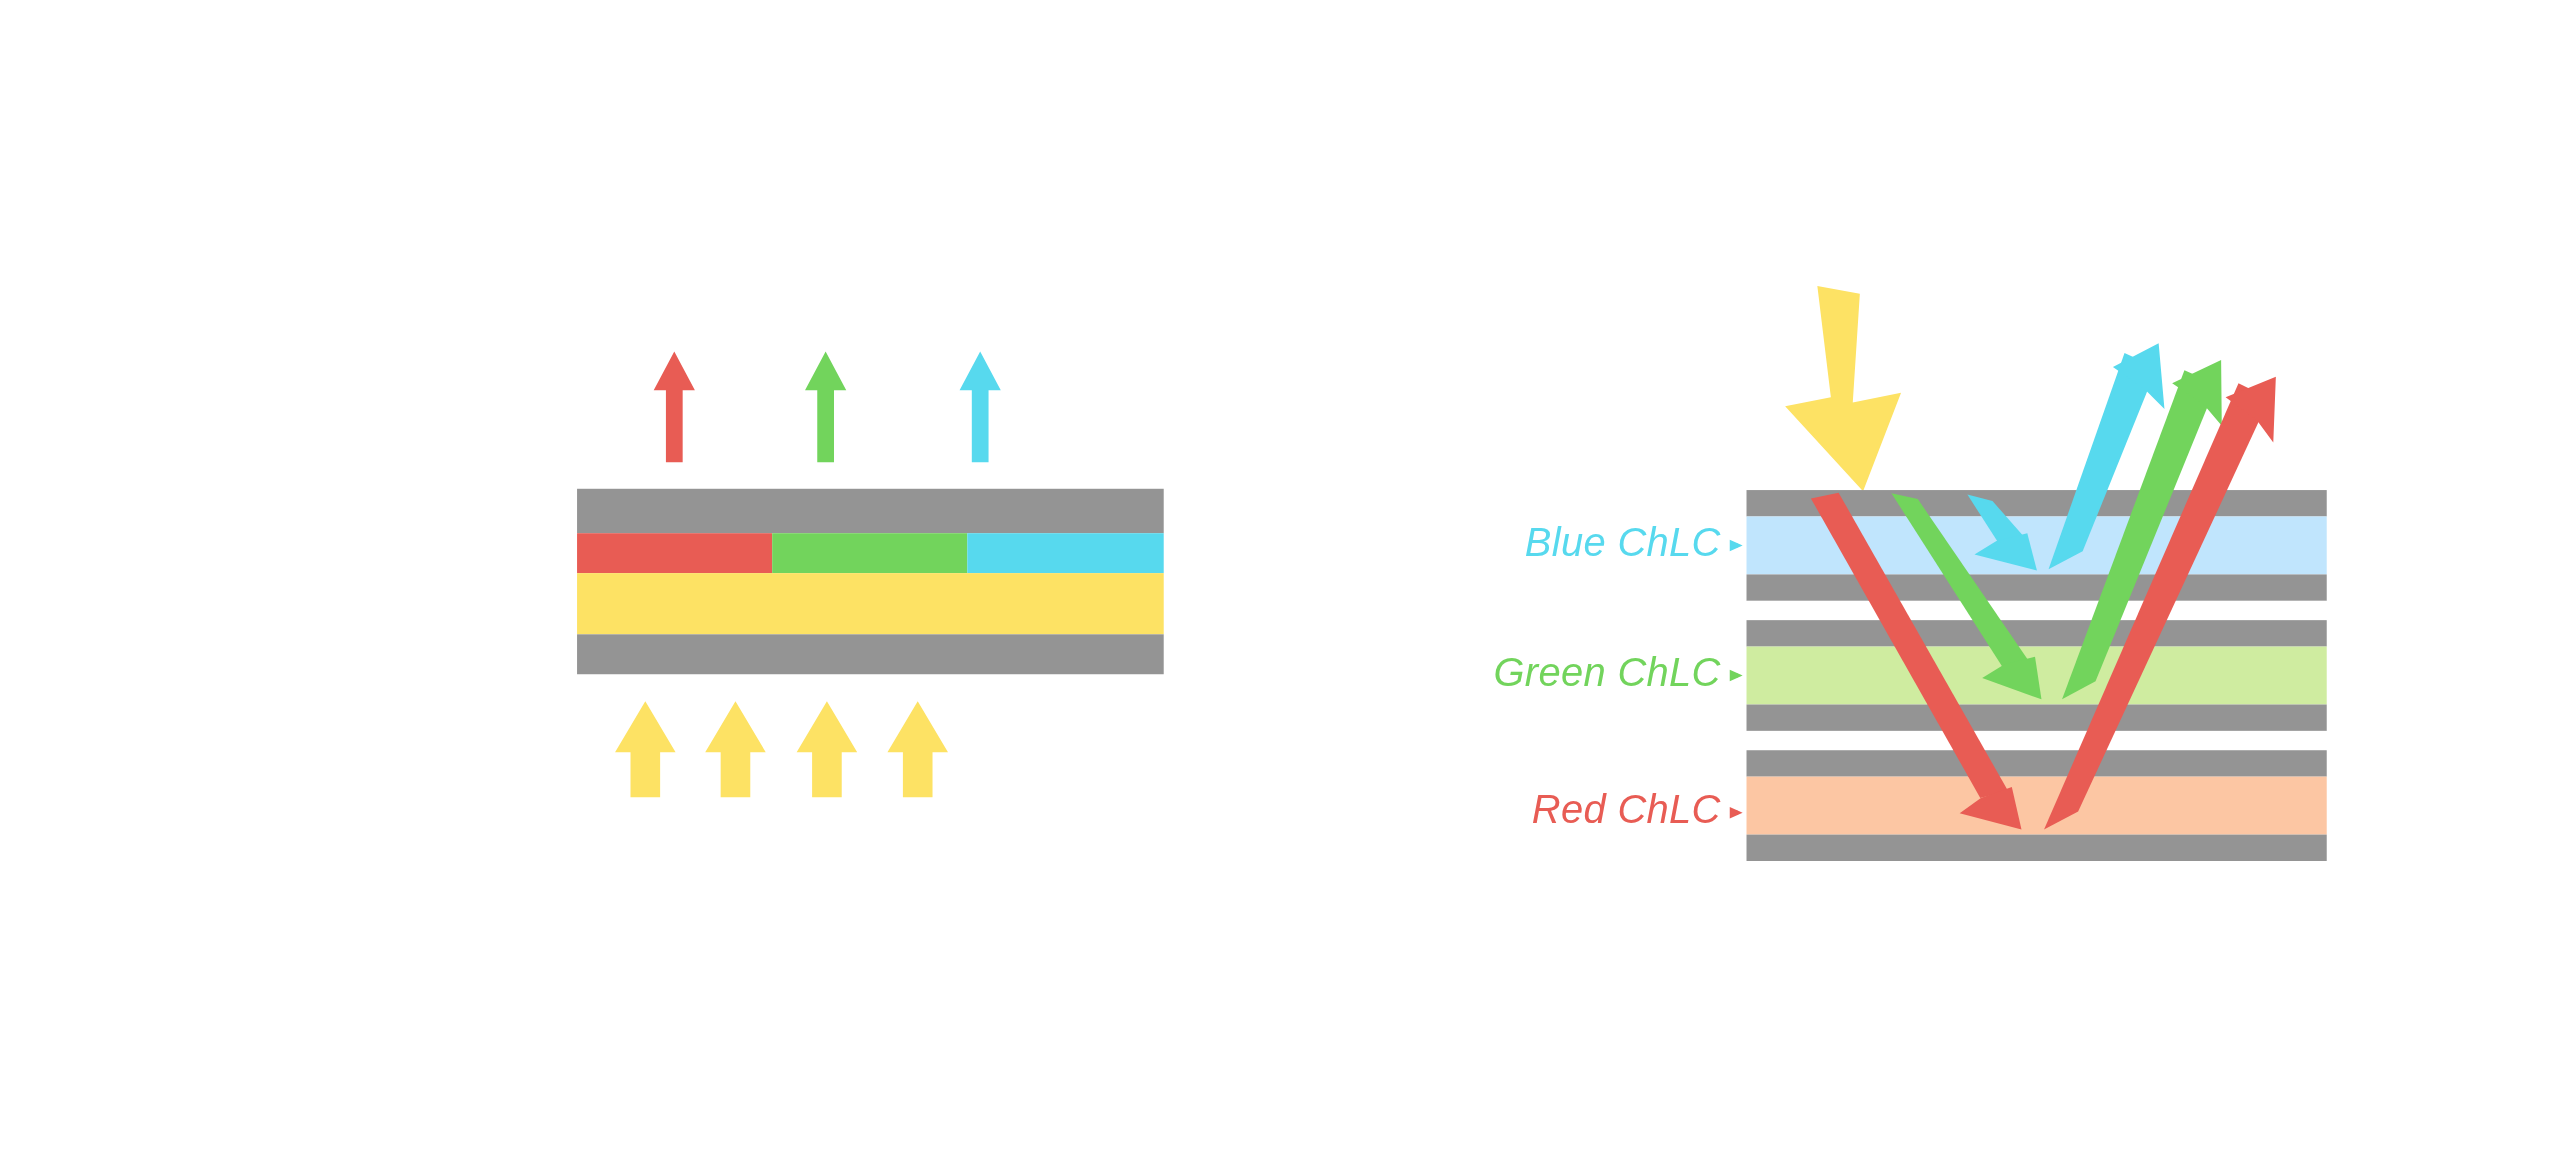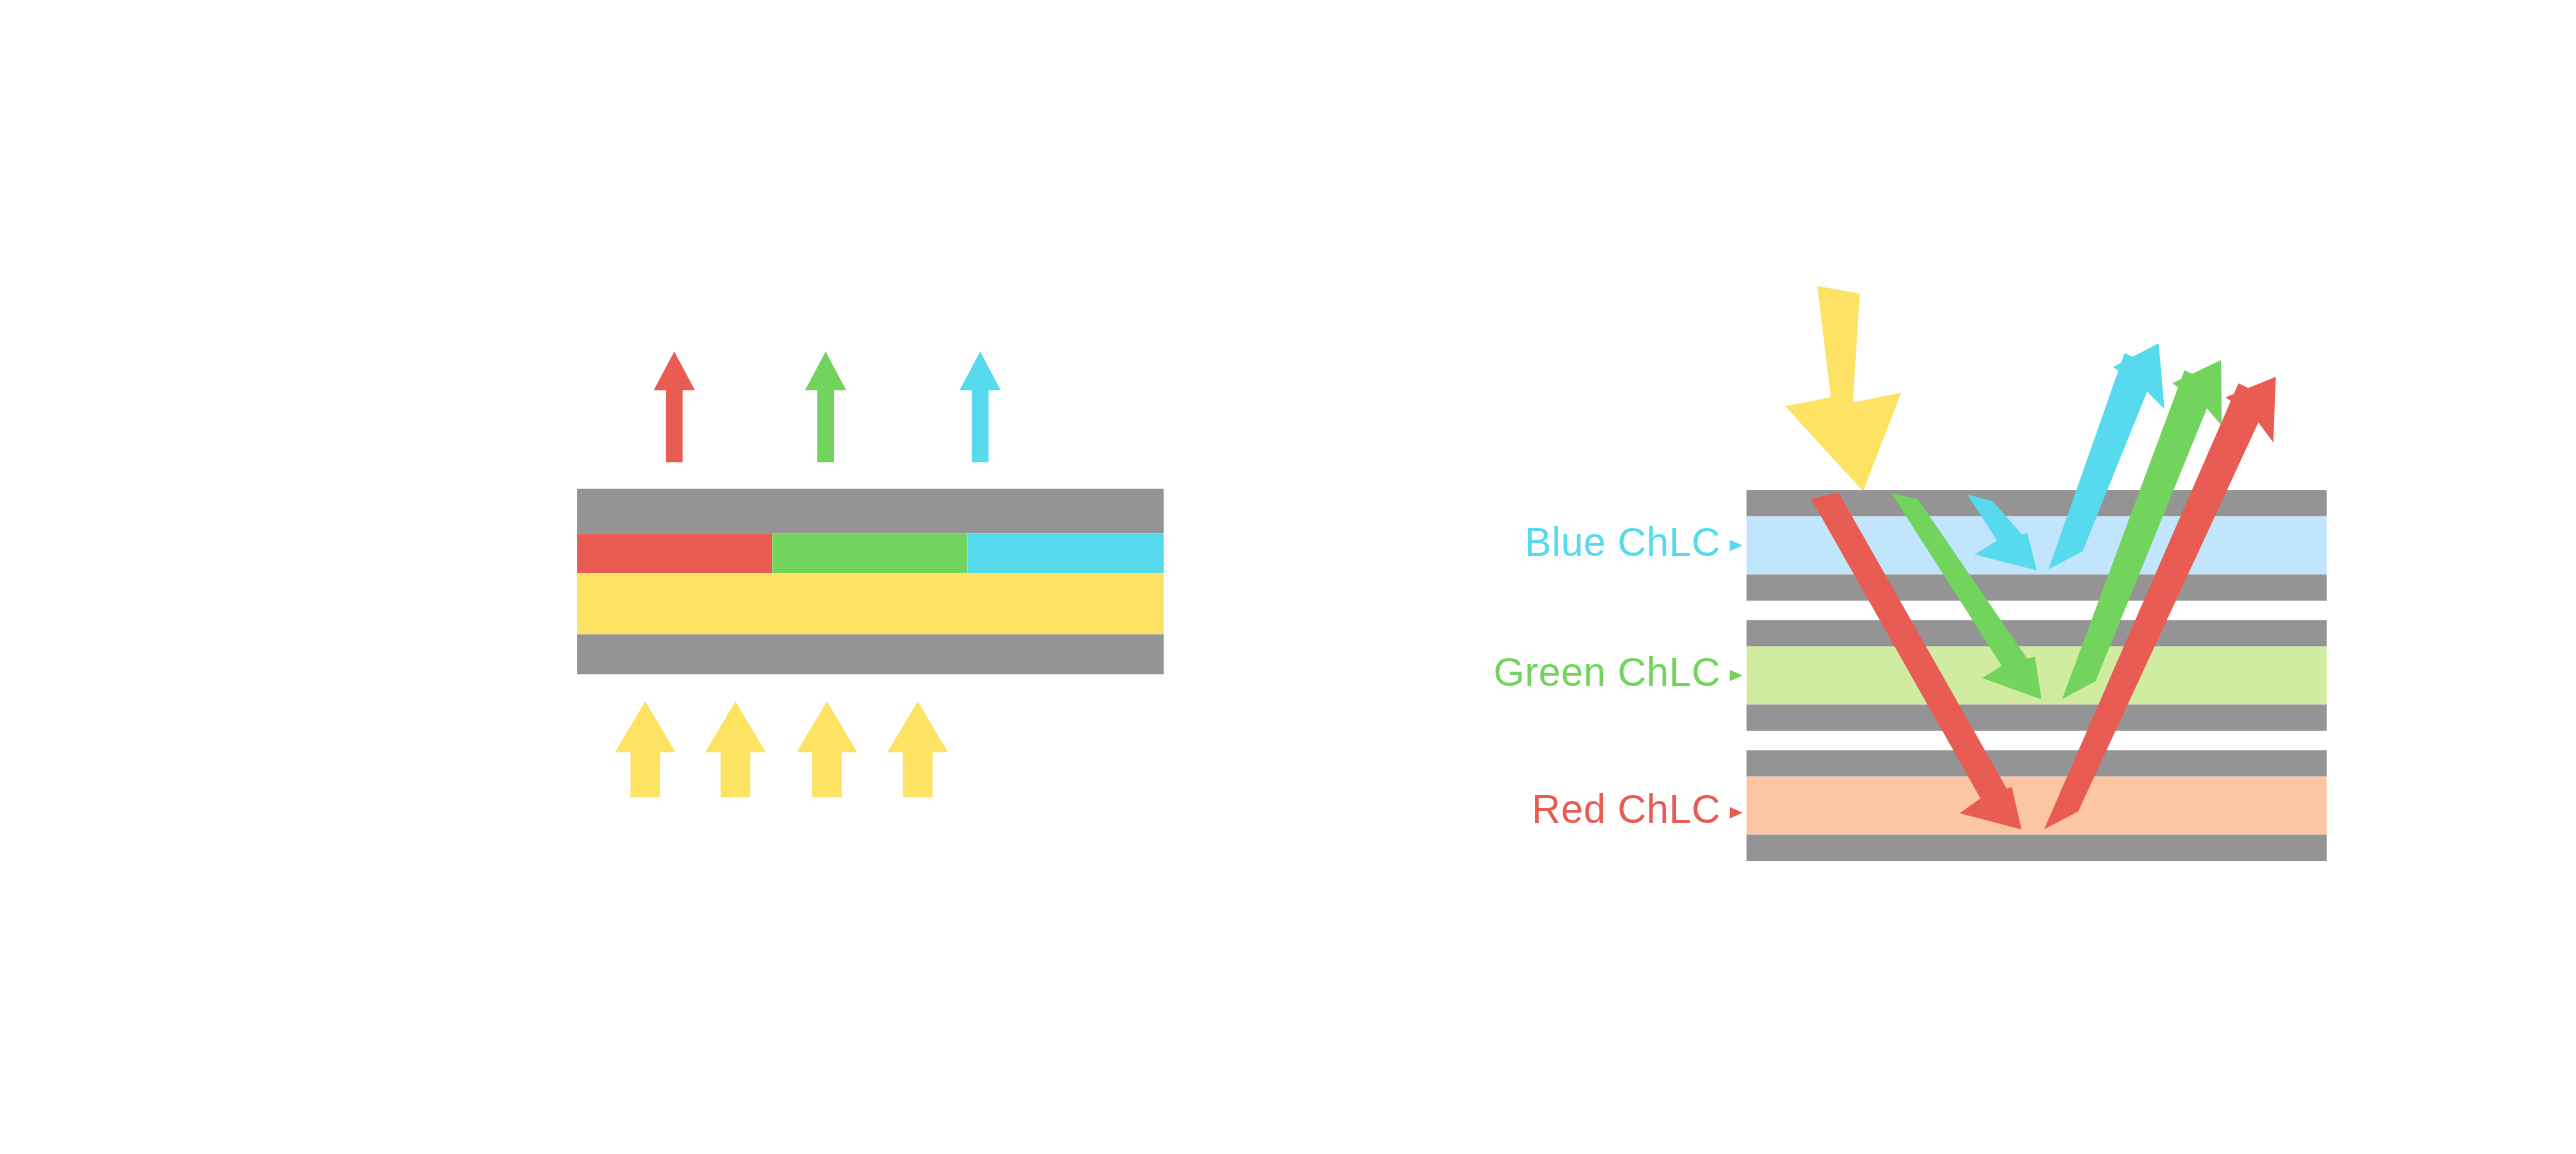--- a/index.html
+++ b/index.html
@@ -13,20 +13,21 @@
     font-family: "Liberation Sans", sans-serif;
     overflow: hidden;
     position: relative;
   }
   #stage {
     position: absolute;
     left: 0; top: 0;
     width: 2576px;
     height: 1154px;
     background: #ffffff;
+    font-style: italic;
   }
   svg.figure {
     position: absolute;
     left: 0; top: 0;
     width: 2576px;
     height: 1154px;
     display: block;
   }
   .lbl {
     font-family: "Liberation Sans", sans-serif;

